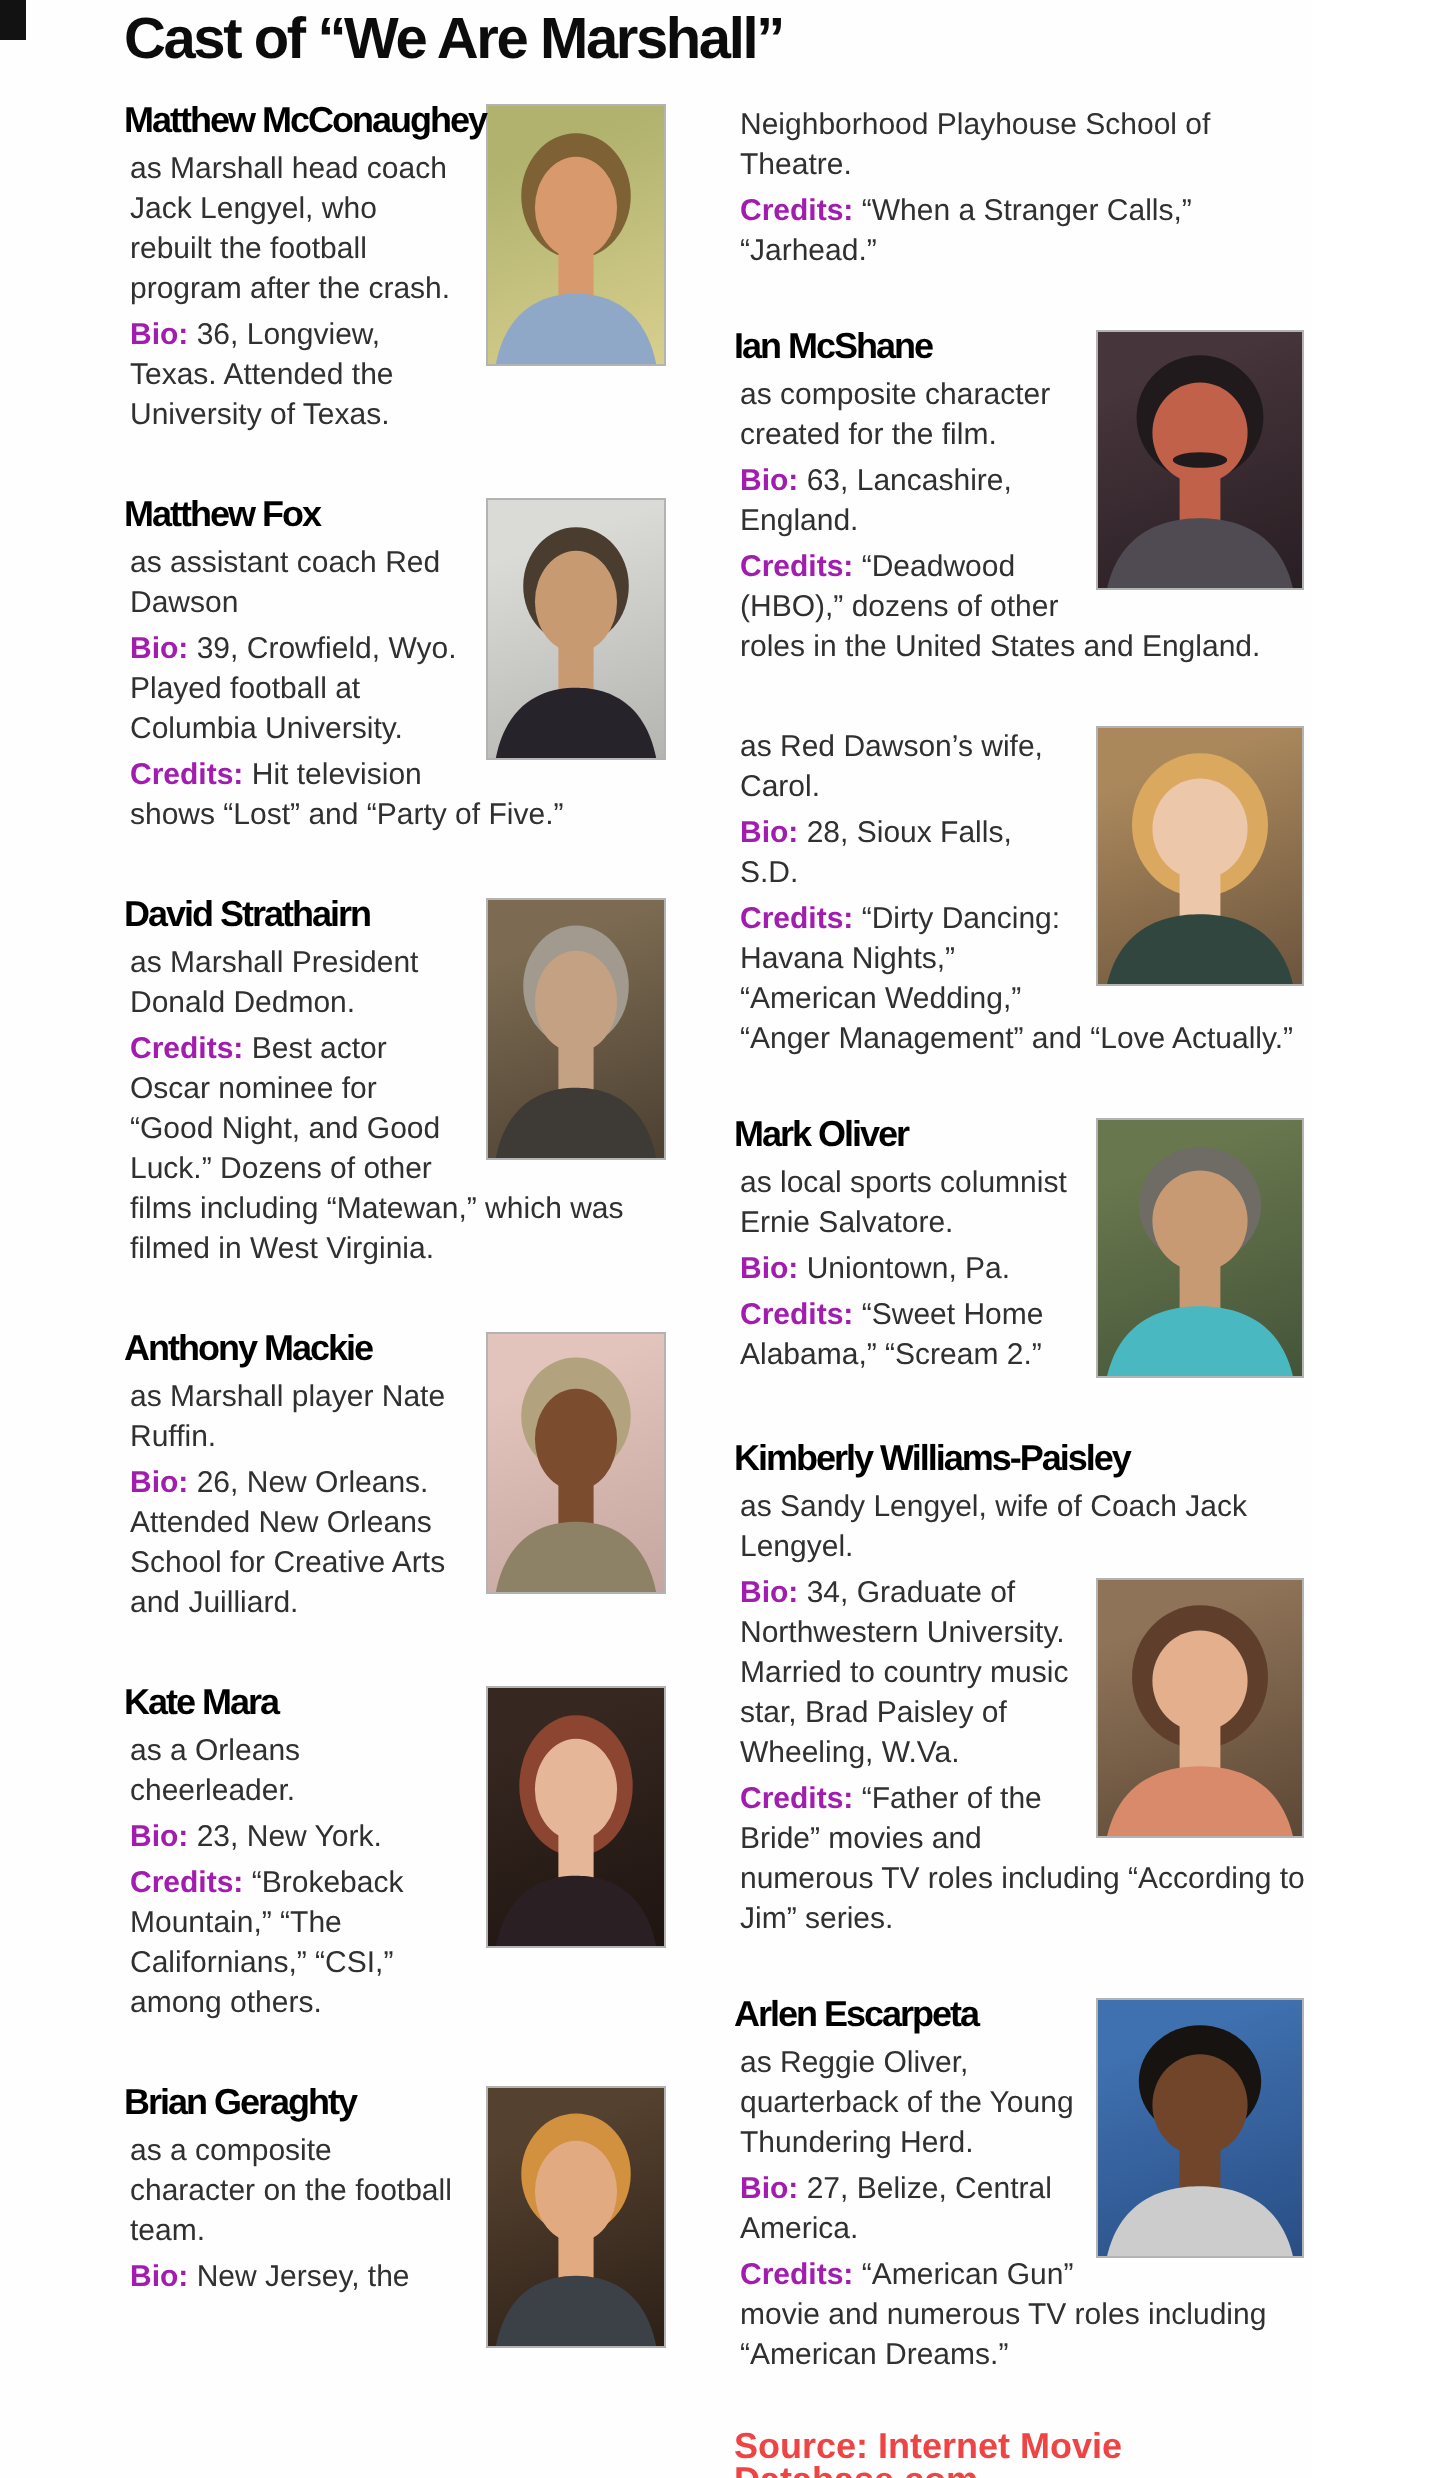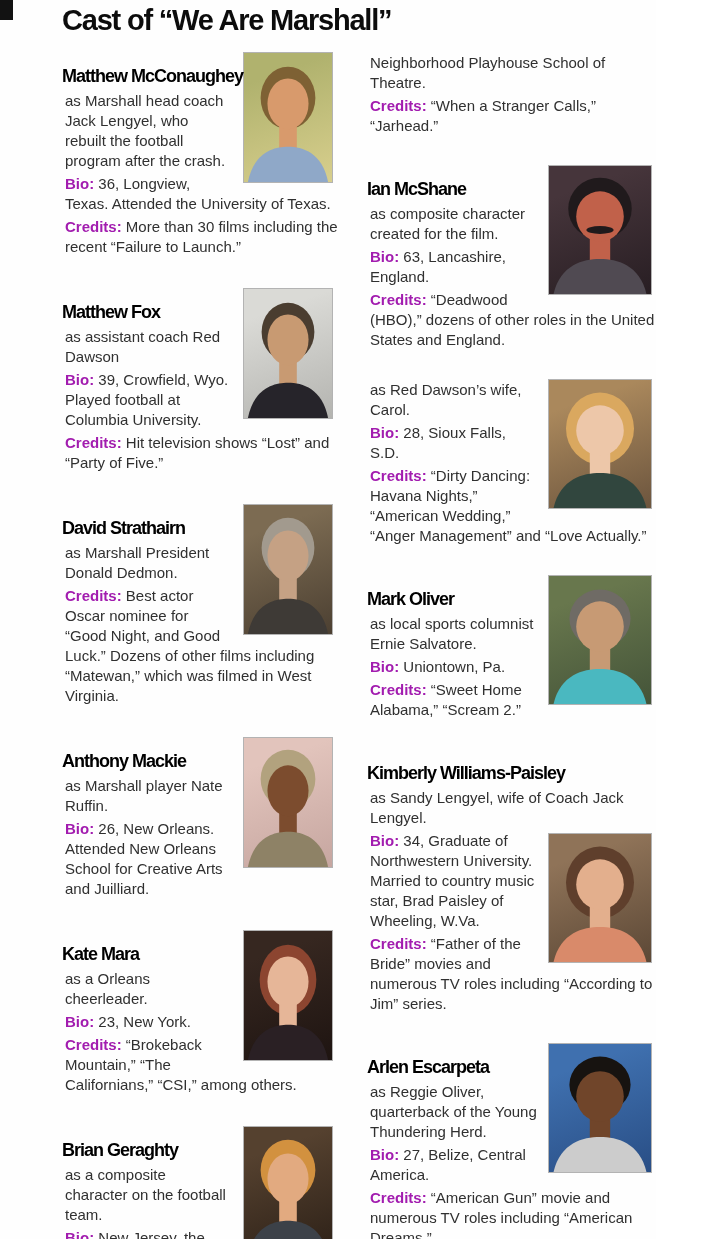--- a/index.html
+++ b/index.html
@@ -11,21 +11,21 @@
   .inner{position:absolute;left:62px;top:4px;width:597px;}
   .title{
     margin:0 0 13px 0;font-size:29px;font-weight:bold;color:#0c0c0c;
     letter-spacing:-1.2px;white-space:nowrap;
   }
   .columns{display:flex;gap:14px;align-items:flex-start;}
   .col{width:291px;}
   .entry{overflow:auto;margin-bottom:26px;}
   .col-right .entry{margin-bottom:24px;}
   .name{
-    margin:16px 0 4px 0;font-size:18px;font-weight:bold;color:#000;
+    margin:0 0 4px 0;font-size:18px;font-weight:bold;color:#000;
     letter-spacing:-1px;white-space:nowrap;
   }
   .line{margin:3px;font-size:15px;line-height:20px;color:#303030;}
   .lbl{color:#a21caf;font-weight:bold;}
   .photo{
     float:right;width:90px;height:131px;margin:2px 20px 6px 12px;
     border:1px solid #b3b3b3;box-sizing:border-box;
     background:linear-gradient(160deg,var(--bg,#888) 20%,var(--bg2,#555));
   }
   .col-right .photo{width:104px;height:130px;margin:2px 6px 6px 10px;}
@@ -50,21 +50,20 @@
             <svg viewBox="0 0 90 132" preserveAspectRatio="none">
               <ellipse cx="45" cy="46" rx="28" ry="32" style="fill:var(--hair)"></ellipse>
               <rect x="36" y="70" width="18" height="28" style="fill:var(--skin)"></rect>
               <path d="M4,132 C10,102 30,96 45,96 C60,96 80,102 86,132 Z" style="fill:var(--shirt)"></path>
               <ellipse cx="45" cy="52" rx="21" ry="26" style="fill:var(--skin)"></ellipse>
             </svg>
           </div>
           <h2 class="name">Matthew McConaughey</h2>
           <p class="line">as Marshall head coach Jack Lengyel, who rebuilt the football program after the crash.</p>
           <p class="line"><b class="lbl">Bio:</b> <span>36, Longview, Texas. Attended the University of Texas.</span></p>
-          <p class="line"><b class="lbl">Credits:</b> <span>More than 30 films including the recent “Failure to Launch.”</span></p>
         </section>
 
         <section class="entry">
           <div class="photo" style="--bg: #dadad6; --bg2: #b4b4b0; --hair: #4a3d30; --skin: #c89a72; --shirt: #26242a;">
             <svg viewBox="0 0 90 132" preserveAspectRatio="none">
               <ellipse cx="45" cy="44" rx="27" ry="30" style="fill:var(--hair)"></ellipse>
               <rect x="36" y="70" width="18" height="28" style="fill:var(--skin)"></rect>
               <path d="M4,132 C10,102 30,96 45,96 C60,96 80,102 86,132 Z" style="fill:var(--shirt)"></path>
               <ellipse cx="45" cy="52" rx="21" ry="26" style="fill:var(--skin)"></ellipse>
             </svg>

